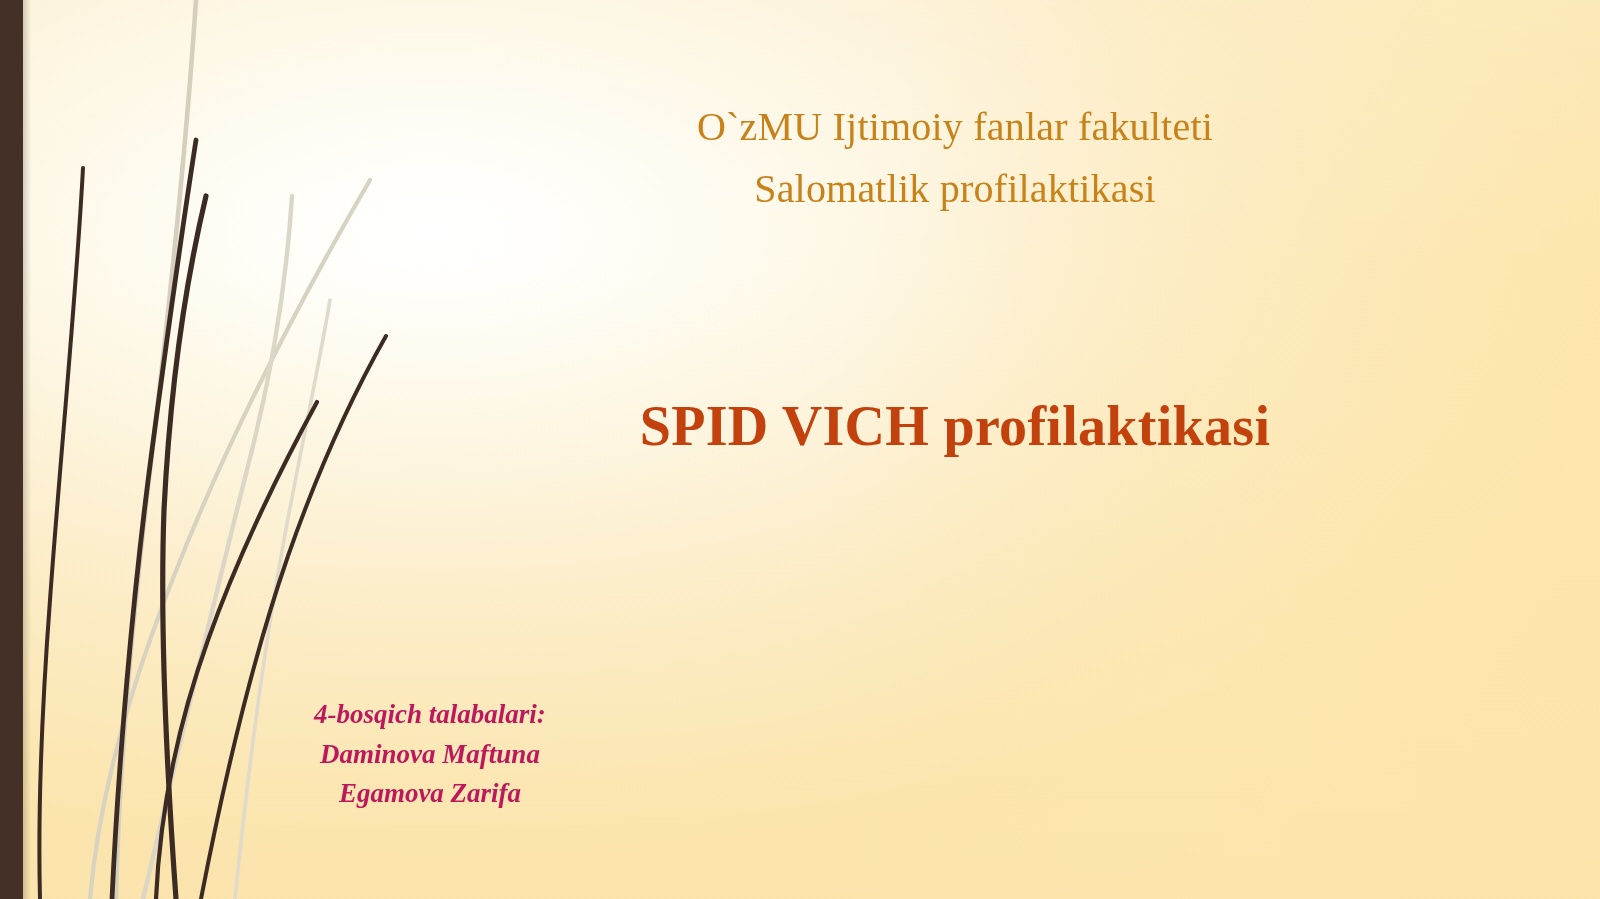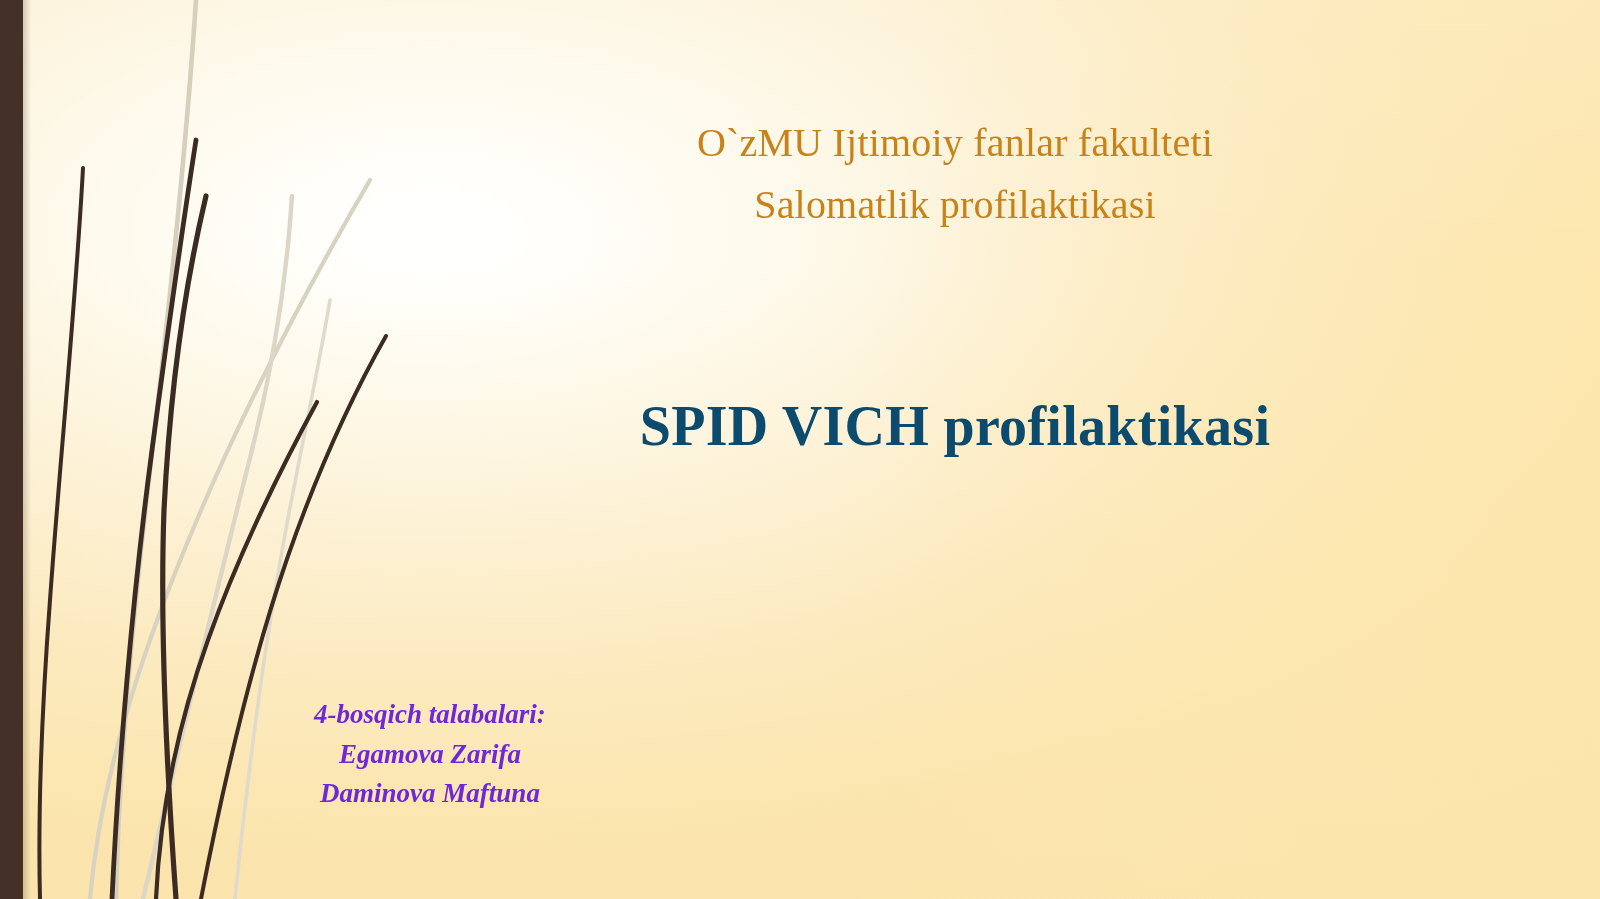--- a/index.html
+++ b/index.html
@@ -78,52 +78,52 @@
     top: 0;
     width: 420px;
     height: 899px;
     pointer-events: none;
   }
 
   
   .heading-block {
     position: absolute;
     left: 420px;
-    top: 112px;
+    top: 96px;
     width: 1070px;
     text-align: center;
     color: #C8821A;
     font-size: 40px;
     line-height: 1.55;
     font-weight: 400;
     letter-spacing: 0.2px;
   }
   .heading-line { display: block; white-space: nowrap; }
 
   .main-title {
     position: absolute;
     left: 420px;
     top: 395px;
     width: 1070px;
     text-align: center;
-    color: #0c4a6e;
+    color: #c2410c;
     font-size: 56px;
     font-weight: 700;
     line-height: 1.12;
     letter-spacing: 0.3px;
     white-space: nowrap;
   }
 
   .authors-block {
     position: absolute;
     left: 265px;
     top: 695px;
     width: 330px;
     text-align: center;
-    color: #6d28d9;
+    color: #be185d;
     font-size: 27px;
     font-weight: 700;
     font-style: italic;
     line-height: 1.47;
     font-family: "Liberation Serif", "DejaVu Serif", serif;
   }
   .author-line { display: block; white-space: nowrap; }
   .authors-role { text-align: center; }
 </style>
 </head>
@@ -156,17 +156,17 @@
 
   <div class="heading-block">
     <span class="heading-line">O`zMU Ijtimoiy fanlar fakulteti</span>
     <span class="heading-line">Salomatlik profilaktikasi</span>
   </div>
 
   <div class="main-title">SPID VICH profilaktikasi</div>
 
   <div class="authors-block">
     <span class="author-line authors-role">4-bosqich talabalari:</span>
+    <span class="author-line">Daminova Maftuna</span>
     <span class="author-line">Egamova Zarifa</span>
-    <span class="author-line">Daminova Maftuna</span>
   </div>
 
 </div>
 
 </body></html>

